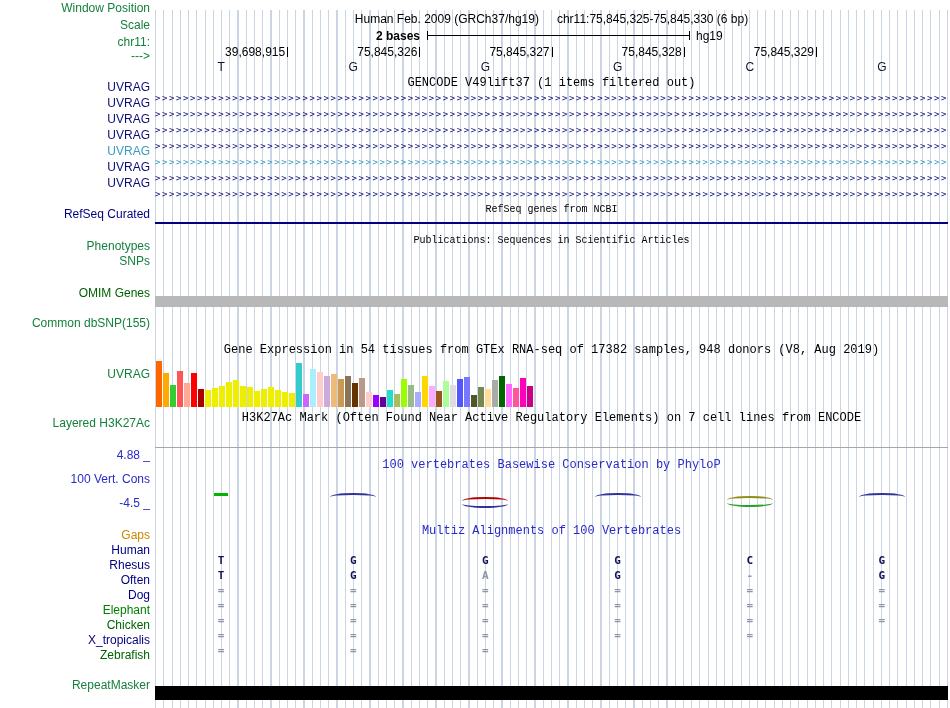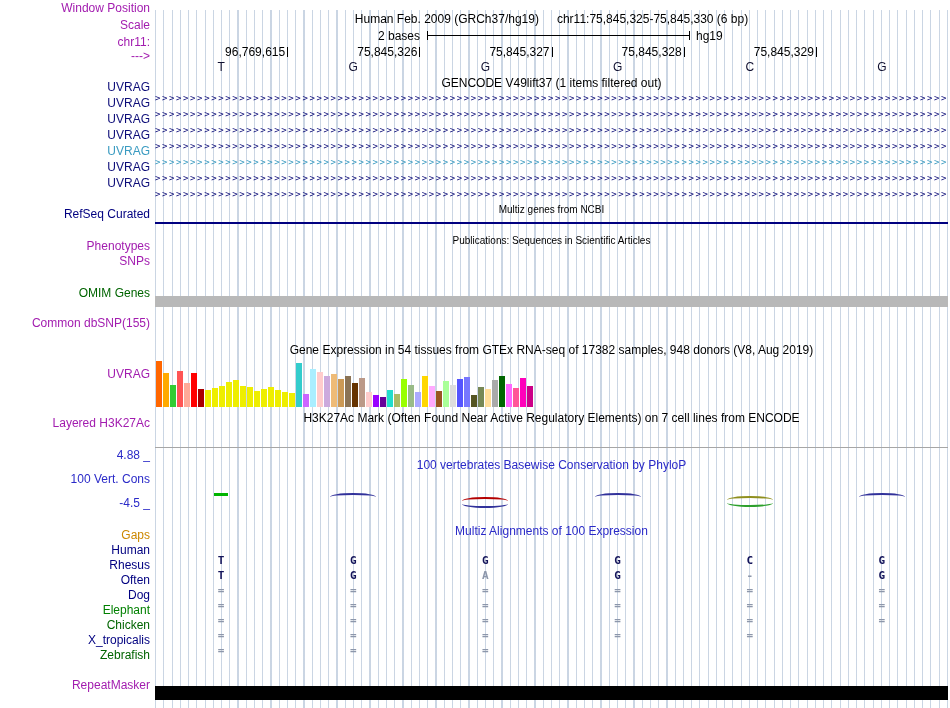--- a/index.html
+++ b/index.html
@@ -1,29 +1,29 @@
 <!DOCTYPE html>
 <html><head>
 <meta charset="utf-8">
 <style>
   html,body{margin:0;padding:0;background:#fff;}
   #page{position:relative;width:950px;height:708px;background:#fff;overflow:hidden;
         font-family:"Liberation Sans",sans-serif;color:#000;}
   #sidebar{position:absolute;left:0;top:0;width:153px;height:708px;background:#fff;z-index:3;}
-  .side-label{position:absolute;right:3px;white-space:nowrap;font-size:12px;line-height:13px;color:#a21caf;}
+  .side-label{position:absolute;right:3px;white-space:nowrap;font-size:12px;line-height:13px;color:#15803d;}
   #main{position:absolute;left:155px;top:10px;width:793px;height:708px;background:#fff;
         background-image:repeating-linear-gradient(to right,rgba(150,172,200,.5) 0px,rgba(150,172,200,.5) 1px,transparent 1px,transparent 8.25px);}
   .layer{position:absolute;left:0;top:0;width:100%;height:100%;}
   .hdr{position:absolute;left:0;top:2px;width:100%;display:flex;justify-content:center;gap:18px;font-size:12px;white-space:nowrap;}
-  .ctitle{position:absolute;left:0;width:100%;text-align:center;font-size:12px;white-space:nowrap;}
+  .ctitle{position:absolute;left:0;width:100%;text-align:center;font-size:12px;white-space:nowrap;font-family:Liberation Mono, monospace;}
   .small{font-size:10px;}
   .c-green{color:#006400;}
   .c-blue{color:#2a2ac8;}
   .c-navy{color:#000080;}
-  .scale-amount{position:absolute;left:160px;top:19px;width:105px;text-align:right;font-size:12px;}
+  .scale-amount{position:absolute;left:160px;top:19px;width:105px;text-align:right;font-size:12px;font-weight:bold;}
   .scale-bar{position:absolute;left:272px;top:21px;width:261px;height:9px;border-left:1px solid #000;border-right:1px solid #000;}
   .scale-bar::after{content:"";position:absolute;left:0;right:0;top:4px;border-top:1px solid #000;}
   .scale-asm{position:absolute;left:541px;top:19px;font-size:12px;}
   .ruler-num{position:absolute;top:35px;width:74px;text-align:right;font-size:12px;}
   .ruler-tick{position:absolute;top:37px;width:1px;height:10px;background:#000;}
   .base-letter{position:absolute;top:50px;transform:translateX(-50%);font-size:12px;color:#101030;}
   .gc-row{position:absolute;left:0;width:100%;height:16px;line-height:16px;overflow:hidden;white-space:nowrap;
           font-family:"DejaVu Sans Mono",monospace;font-size:9px;letter-spacing:1.6px;}
   .hline{position:absolute;left:0;width:100%;}
   #gtex-bars{position:absolute;left:1px;top:350px;width:382px;height:47px;display:flex;align-items:flex-end;}
@@ -80,21 +80,21 @@
 
     <div class="hdr">
       <span>Human Feb. 2009 (GRCh37/hg19)</span>
       <span>chr11:75,845,325-75,845,330 (6 bp)</span>
     </div>
 
     <div class="scale-amount">2 bases</div>
     <div class="scale-bar"></div>
     <div class="scale-asm">hg19</div>
 
-    <div class="ruler-num" style="left:calc(16.6667% - 76px)">96,769,615</div>
+    <div class="ruler-num" style="left:calc(16.6667% - 76px)">39,698,915</div>
     <div class="ruler-tick" style="left:16.6667%"></div>
     <div class="ruler-num" style="left:calc(33.3333% - 76px)">75,845,326</div>
     <div class="ruler-tick" style="left:33.3333%"></div>
     <div class="ruler-num" style="left:calc(50% - 76px)">75,845,327</div>
     <div class="ruler-tick" style="left:50%"></div>
     <div class="ruler-num" style="left:calc(66.6667% - 76px)">75,845,328</div>
     <div class="ruler-tick" style="left:66.6667%"></div>
     <div class="ruler-num" style="left:calc(83.3333% - 76px)">75,845,329</div>
     <div class="ruler-tick" style="left:83.3333%"></div>
 
@@ -109,21 +109,21 @@
     <div class="layer">
         <div class="gc-row" style="top: 80px; color: rgb(12, 12, 120);">&gt;&gt;&gt;&gt;&gt;&gt;&gt;&gt;&gt;&gt;&gt;&gt;&gt;&gt;&gt;&gt;&gt;&gt;&gt;&gt;&gt;&gt;&gt;&gt;&gt;&gt;&gt;&gt;&gt;&gt;&gt;&gt;&gt;&gt;&gt;&gt;&gt;&gt;&gt;&gt;&gt;&gt;&gt;&gt;&gt;&gt;&gt;&gt;&gt;&gt;&gt;&gt;&gt;&gt;&gt;&gt;&gt;&gt;&gt;&gt;&gt;&gt;&gt;&gt;&gt;&gt;&gt;&gt;&gt;&gt;&gt;&gt;&gt;&gt;&gt;&gt;&gt;&gt;&gt;&gt;&gt;&gt;&gt;&gt;&gt;&gt;&gt;&gt;&gt;&gt;&gt;&gt;&gt;&gt;&gt;&gt;&gt;&gt;&gt;&gt;&gt;&gt;&gt;&gt;&gt;&gt;&gt;&gt;&gt;&gt;&gt;&gt;&gt;&gt;&gt;&gt;&gt;&gt;&gt;&gt;&gt;&gt;&gt;&gt;&gt;&gt;&gt;&gt;&gt;&gt;&gt;&gt;&gt;&gt;&gt;&gt;&gt;&gt;&gt;&gt;&gt;&gt;&gt;&gt;&gt;&gt;&gt;&gt;&gt;&gt;</div>
         <div class="gc-row" style="top: 96px; color: rgb(12, 12, 120);">&gt;&gt;&gt;&gt;&gt;&gt;&gt;&gt;&gt;&gt;&gt;&gt;&gt;&gt;&gt;&gt;&gt;&gt;&gt;&gt;&gt;&gt;&gt;&gt;&gt;&gt;&gt;&gt;&gt;&gt;&gt;&gt;&gt;&gt;&gt;&gt;&gt;&gt;&gt;&gt;&gt;&gt;&gt;&gt;&gt;&gt;&gt;&gt;&gt;&gt;&gt;&gt;&gt;&gt;&gt;&gt;&gt;&gt;&gt;&gt;&gt;&gt;&gt;&gt;&gt;&gt;&gt;&gt;&gt;&gt;&gt;&gt;&gt;&gt;&gt;&gt;&gt;&gt;&gt;&gt;&gt;&gt;&gt;&gt;&gt;&gt;&gt;&gt;&gt;&gt;&gt;&gt;&gt;&gt;&gt;&gt;&gt;&gt;&gt;&gt;&gt;&gt;&gt;&gt;&gt;&gt;&gt;&gt;&gt;&gt;&gt;&gt;&gt;&gt;&gt;&gt;&gt;&gt;&gt;&gt;&gt;&gt;&gt;&gt;&gt;&gt;&gt;&gt;&gt;&gt;&gt;&gt;&gt;&gt;&gt;&gt;&gt;&gt;&gt;&gt;&gt;&gt;&gt;&gt;&gt;&gt;&gt;&gt;&gt;&gt;</div>
         <div class="gc-row" style="top: 112px; color: rgb(12, 12, 120);">&gt;&gt;&gt;&gt;&gt;&gt;&gt;&gt;&gt;&gt;&gt;&gt;&gt;&gt;&gt;&gt;&gt;&gt;&gt;&gt;&gt;&gt;&gt;&gt;&gt;&gt;&gt;&gt;&gt;&gt;&gt;&gt;&gt;&gt;&gt;&gt;&gt;&gt;&gt;&gt;&gt;&gt;&gt;&gt;&gt;&gt;&gt;&gt;&gt;&gt;&gt;&gt;&gt;&gt;&gt;&gt;&gt;&gt;&gt;&gt;&gt;&gt;&gt;&gt;&gt;&gt;&gt;&gt;&gt;&gt;&gt;&gt;&gt;&gt;&gt;&gt;&gt;&gt;&gt;&gt;&gt;&gt;&gt;&gt;&gt;&gt;&gt;&gt;&gt;&gt;&gt;&gt;&gt;&gt;&gt;&gt;&gt;&gt;&gt;&gt;&gt;&gt;&gt;&gt;&gt;&gt;&gt;&gt;&gt;&gt;&gt;&gt;&gt;&gt;&gt;&gt;&gt;&gt;&gt;&gt;&gt;&gt;&gt;&gt;&gt;&gt;&gt;&gt;&gt;&gt;&gt;&gt;&gt;&gt;&gt;&gt;&gt;&gt;&gt;&gt;&gt;&gt;&gt;&gt;&gt;&gt;&gt;&gt;&gt;&gt;</div>
         <div class="gc-row" style="top: 128px; color: rgb(12, 12, 120);">&gt;&gt;&gt;&gt;&gt;&gt;&gt;&gt;&gt;&gt;&gt;&gt;&gt;&gt;&gt;&gt;&gt;&gt;&gt;&gt;&gt;&gt;&gt;&gt;&gt;&gt;&gt;&gt;&gt;&gt;&gt;&gt;&gt;&gt;&gt;&gt;&gt;&gt;&gt;&gt;&gt;&gt;&gt;&gt;&gt;&gt;&gt;&gt;&gt;&gt;&gt;&gt;&gt;&gt;&gt;&gt;&gt;&gt;&gt;&gt;&gt;&gt;&gt;&gt;&gt;&gt;&gt;&gt;&gt;&gt;&gt;&gt;&gt;&gt;&gt;&gt;&gt;&gt;&gt;&gt;&gt;&gt;&gt;&gt;&gt;&gt;&gt;&gt;&gt;&gt;&gt;&gt;&gt;&gt;&gt;&gt;&gt;&gt;&gt;&gt;&gt;&gt;&gt;&gt;&gt;&gt;&gt;&gt;&gt;&gt;&gt;&gt;&gt;&gt;&gt;&gt;&gt;&gt;&gt;&gt;&gt;&gt;&gt;&gt;&gt;&gt;&gt;&gt;&gt;&gt;&gt;&gt;&gt;&gt;&gt;&gt;&gt;&gt;&gt;&gt;&gt;&gt;&gt;&gt;&gt;&gt;&gt;&gt;&gt;&gt;</div>
         <div class="gc-row" style="top: 144px; color: rgb(58, 155, 193);">&gt;&gt;&gt;&gt;&gt;&gt;&gt;&gt;&gt;&gt;&gt;&gt;&gt;&gt;&gt;&gt;&gt;&gt;&gt;&gt;&gt;&gt;&gt;&gt;&gt;&gt;&gt;&gt;&gt;&gt;&gt;&gt;&gt;&gt;&gt;&gt;&gt;&gt;&gt;&gt;&gt;&gt;&gt;&gt;&gt;&gt;&gt;&gt;&gt;&gt;&gt;&gt;&gt;&gt;&gt;&gt;&gt;&gt;&gt;&gt;&gt;&gt;&gt;&gt;&gt;&gt;&gt;&gt;&gt;&gt;&gt;&gt;&gt;&gt;&gt;&gt;&gt;&gt;&gt;&gt;&gt;&gt;&gt;&gt;&gt;&gt;&gt;&gt;&gt;&gt;&gt;&gt;&gt;&gt;&gt;&gt;&gt;&gt;&gt;&gt;&gt;&gt;&gt;&gt;&gt;&gt;&gt;&gt;&gt;&gt;&gt;&gt;&gt;&gt;&gt;&gt;&gt;&gt;&gt;&gt;&gt;&gt;&gt;&gt;&gt;&gt;&gt;&gt;&gt;&gt;&gt;&gt;&gt;&gt;&gt;&gt;&gt;&gt;&gt;&gt;&gt;&gt;&gt;&gt;&gt;&gt;&gt;&gt;&gt;&gt;</div>
         <div class="gc-row" style="top: 160px; color: rgb(12, 12, 120);">&gt;&gt;&gt;&gt;&gt;&gt;&gt;&gt;&gt;&gt;&gt;&gt;&gt;&gt;&gt;&gt;&gt;&gt;&gt;&gt;&gt;&gt;&gt;&gt;&gt;&gt;&gt;&gt;&gt;&gt;&gt;&gt;&gt;&gt;&gt;&gt;&gt;&gt;&gt;&gt;&gt;&gt;&gt;&gt;&gt;&gt;&gt;&gt;&gt;&gt;&gt;&gt;&gt;&gt;&gt;&gt;&gt;&gt;&gt;&gt;&gt;&gt;&gt;&gt;&gt;&gt;&gt;&gt;&gt;&gt;&gt;&gt;&gt;&gt;&gt;&gt;&gt;&gt;&gt;&gt;&gt;&gt;&gt;&gt;&gt;&gt;&gt;&gt;&gt;&gt;&gt;&gt;&gt;&gt;&gt;&gt;&gt;&gt;&gt;&gt;&gt;&gt;&gt;&gt;&gt;&gt;&gt;&gt;&gt;&gt;&gt;&gt;&gt;&gt;&gt;&gt;&gt;&gt;&gt;&gt;&gt;&gt;&gt;&gt;&gt;&gt;&gt;&gt;&gt;&gt;&gt;&gt;&gt;&gt;&gt;&gt;&gt;&gt;&gt;&gt;&gt;&gt;&gt;&gt;&gt;&gt;&gt;&gt;&gt;&gt;</div>
         <div class="gc-row" style="top: 176px; color: rgb(12, 12, 120);">&gt;&gt;&gt;&gt;&gt;&gt;&gt;&gt;&gt;&gt;&gt;&gt;&gt;&gt;&gt;&gt;&gt;&gt;&gt;&gt;&gt;&gt;&gt;&gt;&gt;&gt;&gt;&gt;&gt;&gt;&gt;&gt;&gt;&gt;&gt;&gt;&gt;&gt;&gt;&gt;&gt;&gt;&gt;&gt;&gt;&gt;&gt;&gt;&gt;&gt;&gt;&gt;&gt;&gt;&gt;&gt;&gt;&gt;&gt;&gt;&gt;&gt;&gt;&gt;&gt;&gt;&gt;&gt;&gt;&gt;&gt;&gt;&gt;&gt;&gt;&gt;&gt;&gt;&gt;&gt;&gt;&gt;&gt;&gt;&gt;&gt;&gt;&gt;&gt;&gt;&gt;&gt;&gt;&gt;&gt;&gt;&gt;&gt;&gt;&gt;&gt;&gt;&gt;&gt;&gt;&gt;&gt;&gt;&gt;&gt;&gt;&gt;&gt;&gt;&gt;&gt;&gt;&gt;&gt;&gt;&gt;&gt;&gt;&gt;&gt;&gt;&gt;&gt;&gt;&gt;&gt;&gt;&gt;&gt;&gt;&gt;&gt;&gt;&gt;&gt;&gt;&gt;&gt;&gt;&gt;&gt;&gt;&gt;&gt;&gt;</div>
       </div>
 
-    <div class="ctitle small" style="top:194px">Multiz genes from NCBI</div>
+    <div class="ctitle small" style="top:194px">RefSeq genes from NCBI</div>
     <div class="hline" style="top: 212px; height: 2px; background: rgb(0, 0, 128);"></div>
 
     <div class="ctitle small" style="top:225px">Publications: Sequences in Scientific Articles</div>
 
     <div class="omim-bar" style="background: rgb(184, 184, 184);"></div>
 
 
     <div class="ctitle" style="top:333px">Gene Expression in 54 tissues from GTEx RNA-seq of 17382 samples, 948 donors (V8, Aug 2019)</div>
     <div id="gtex-bars">
         <div class="gtex-bar" style="height: 46px; background: rgb(255, 102, 0);"></div>
@@ -190,21 +190,21 @@
         <div class="pp-dash" style="left: 59.0833px; top: 483px; background: rgb(0, 180, 0);"></div>
         <div class="pp-arc" style="left: 175.25px; top: 483px; border-top-color: rgb(50, 50, 155);"></div>
         <div class="pp-arc" style="left: 307.417px; top: 487px; border-top-color: rgb(180, 0, 0);"></div>
         <div class="pp-arc flip" style="left: 307.417px; top: 490px; border-bottom-color: rgb(50, 50, 155);"></div>
         <div class="pp-arc" style="left: 439.583px; top: 483px; border-top-color: rgb(50, 50, 155);"></div>
         <div class="pp-arc" style="left: 571.75px; top: 486px; border-top-color: rgb(143, 143, 30);"></div>
         <div class="pp-arc flip" style="left: 571.75px; top: 489px; border-bottom-color: rgb(45, 160, 45);"></div>
         <div class="pp-arc" style="left: 703.917px; top: 483px; border-top-color: rgb(50, 50, 155);"></div>
       </div>
 
-    <div class="ctitle c-blue" style="top:514px">Multiz Alignments of 100 Expression</div>
+    <div class="ctitle c-blue" style="top:514px">Multiz Alignments of 100 Vertebrates</div>
     <div class="layer">
         <div class="mz-cell" style="left: 66.0833px; top: 543px;">T</div>
         <div class="mz-cell" style="left: 198.25px; top: 543px;">G</div>
         <div class="mz-cell" style="left: 330.417px; top: 543px;">G</div>
         <div class="mz-cell" style="left: 462.583px; top: 543px;">G</div>
         <div class="mz-cell" style="left: 594.75px; top: 543px;">C</div>
         <div class="mz-cell" style="left: 726.917px; top: 543px;">G</div>
         <div class="mz-cell" style="left: 66.0833px; top: 558px;">T</div>
         <div class="mz-cell" style="left: 198.25px; top: 558px;">G</div>
         <div class="mz-cell dim" style="left: 330.417px; top: 558px;">A</div>

